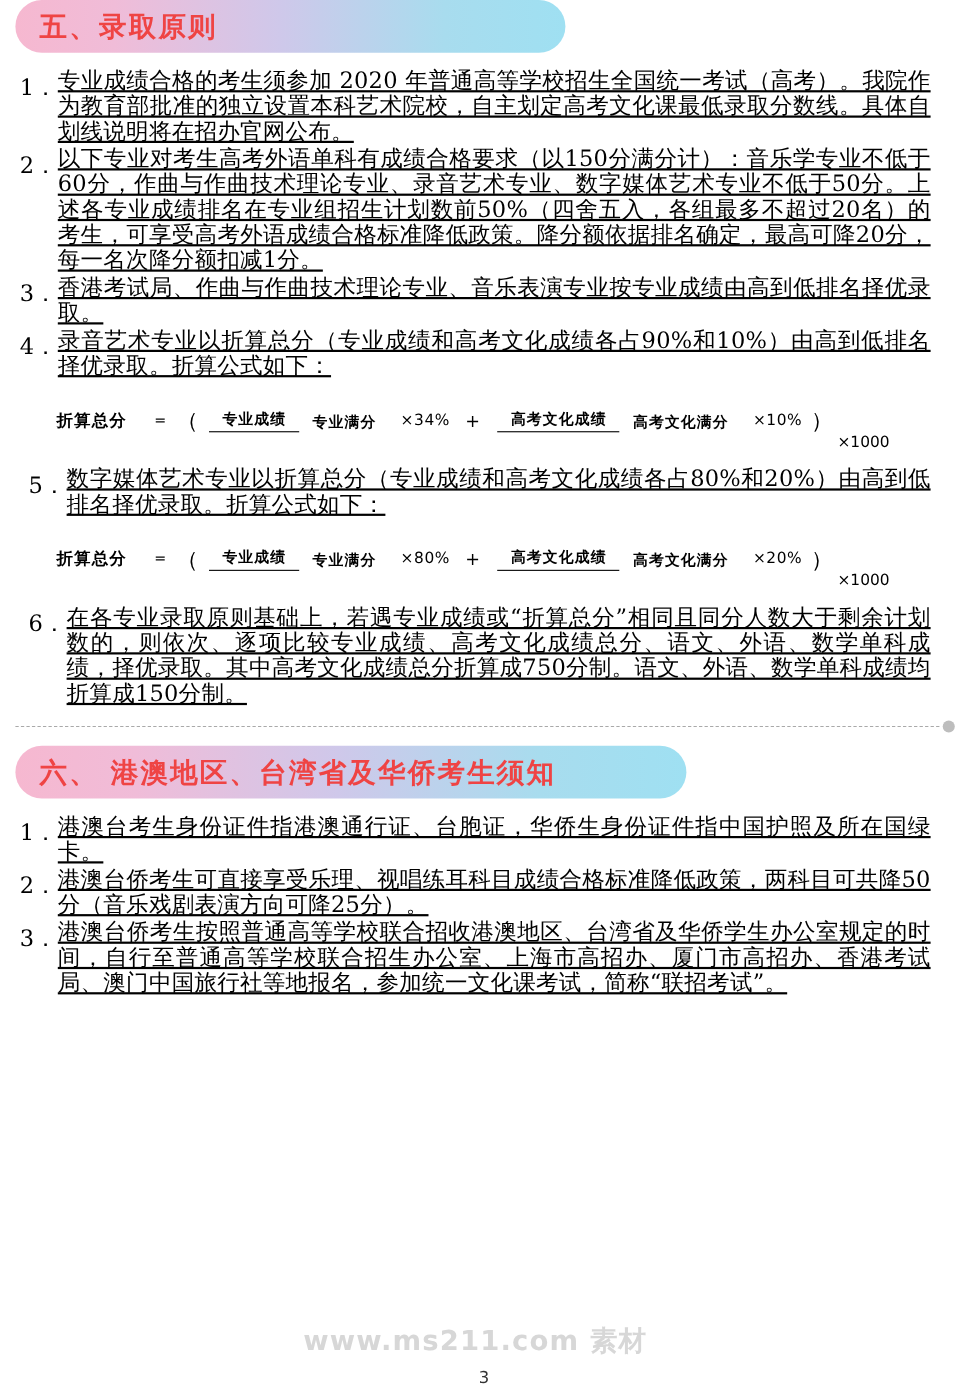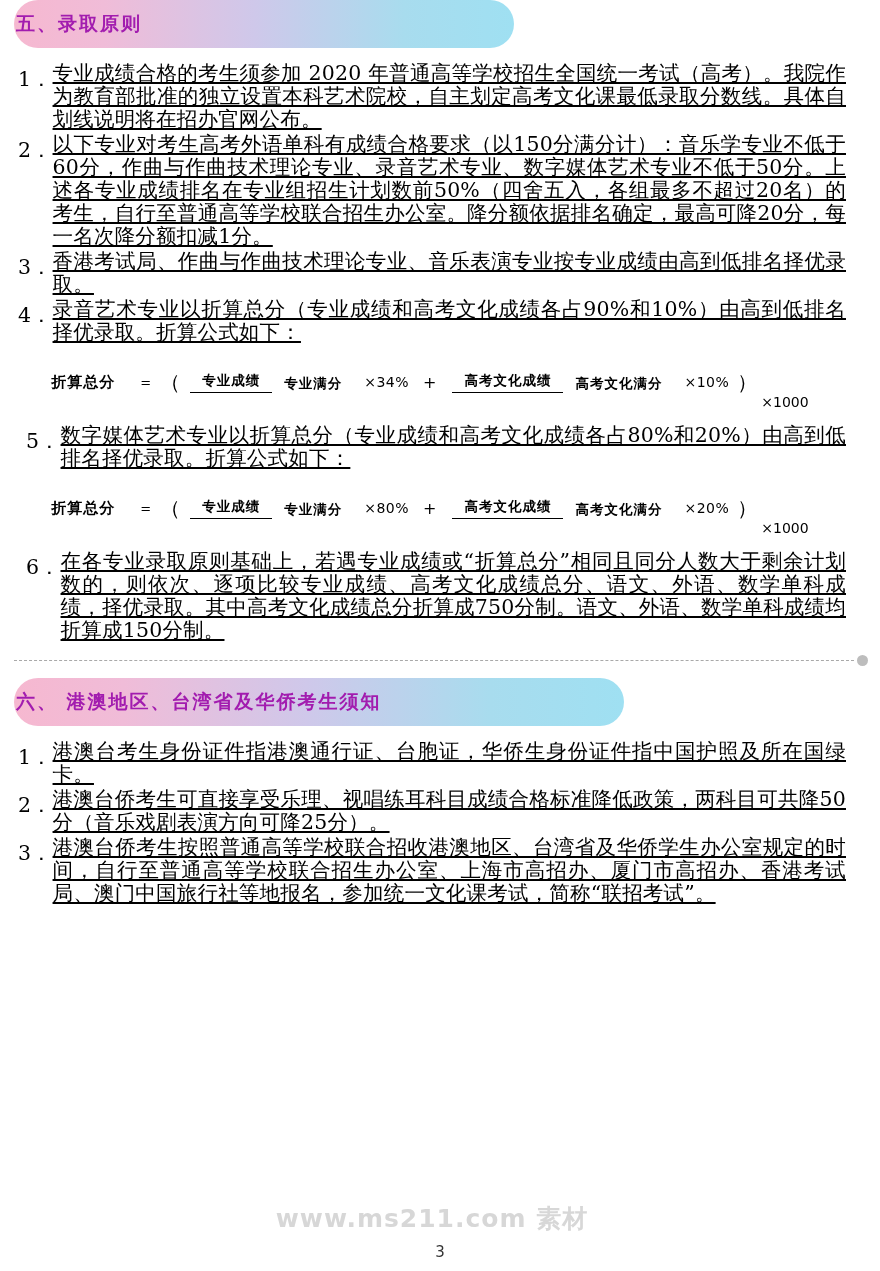--- a/index.html
+++ b/index.html
@@ -39,24 +39,24 @@
     border-radius: 24px;
     background: linear-gradient(to right, #f6b8d0 0%, #f0bcd8 18%, #cfc8ea 48%, #a8dcee 78%, #9fe0f2 100%);
   }
   .banner-bg.w1 { width: 500px; }
   .banner-bg.w2 { width: 610px; }
   .banner-text {
     position: relative;
     z-index: 2;
     font-family: "DejaVu Sans", "Liberation Sans", sans-serif;
     font-weight: bold;
-    font-size: 19px;
+    font-size: 25px;
     letter-spacing: 2px;
-    margin-left: 16px;
-    color: #a21caf;
+    margin-left: 36px;
+    color: #ef4444;
   }
 
   
   .list {
     margin: 14px 0 0 0;
     padding: 0;
   }
   .item {
     display: flex;
     align-items: flex-start;
@@ -187,21 +187,21 @@
 
   <div class="list">
 
     <div class="item">
       <div class="num">1．</div>
       <div class="body">专业成绩合格的考生须参加 2020 年普通高等学校招生全国统一考试（高考）。我院作为教育部批准的独立设置本科艺术院校，自主划定高考文化课最低录取分数线。具体自划线说明将在招办官网公布。</div>
     </div>
 
     <div class="item">
       <div class="num">2．</div>
-      <div class="body">以下专业对考生高考外语单科有成绩合格要求（以150分满分计）：音乐学专业不低于60分，作曲与作曲技术理论专业、录音艺术专业、数字媒体艺术专业不低于50分。上述各专业成绩排名在专业组招生计划数前50%（四舍五入，各组最多不超过20名）的考生，自行至普通高等学校联合招生办公室。降分额依据排名确定，最高可降20分，每一名次降分额扣减1分。</div>
+      <div class="body">以下专业对考生高考外语单科有成绩合格要求（以150分满分计）：音乐学专业不低于60分，作曲与作曲技术理论专业、录音艺术专业、数字媒体艺术专业不低于50分。上述各专业成绩排名在专业组招生计划数前50%（四舍五入，各组最多不超过20名）的考生，可享受高考外语成绩合格标准降低政策。降分额依据排名确定，最高可降20分，每一名次降分额扣减1分。</div>
     </div>
 
     <div class="item">
       <div class="num">3．</div>
       <div class="body">香港考试局、作曲与作曲技术理论专业、音乐表演专业按专业成绩由高到低排名择优录取。</div>
     </div>
 
     <div class="item">
       <div class="num">4．</div>
       <div class="body">录音艺术专业以折算总分（专业成绩和高考文化成绩各占90%和10%）由高到低排名择优录取。折算公式如下：</div>

